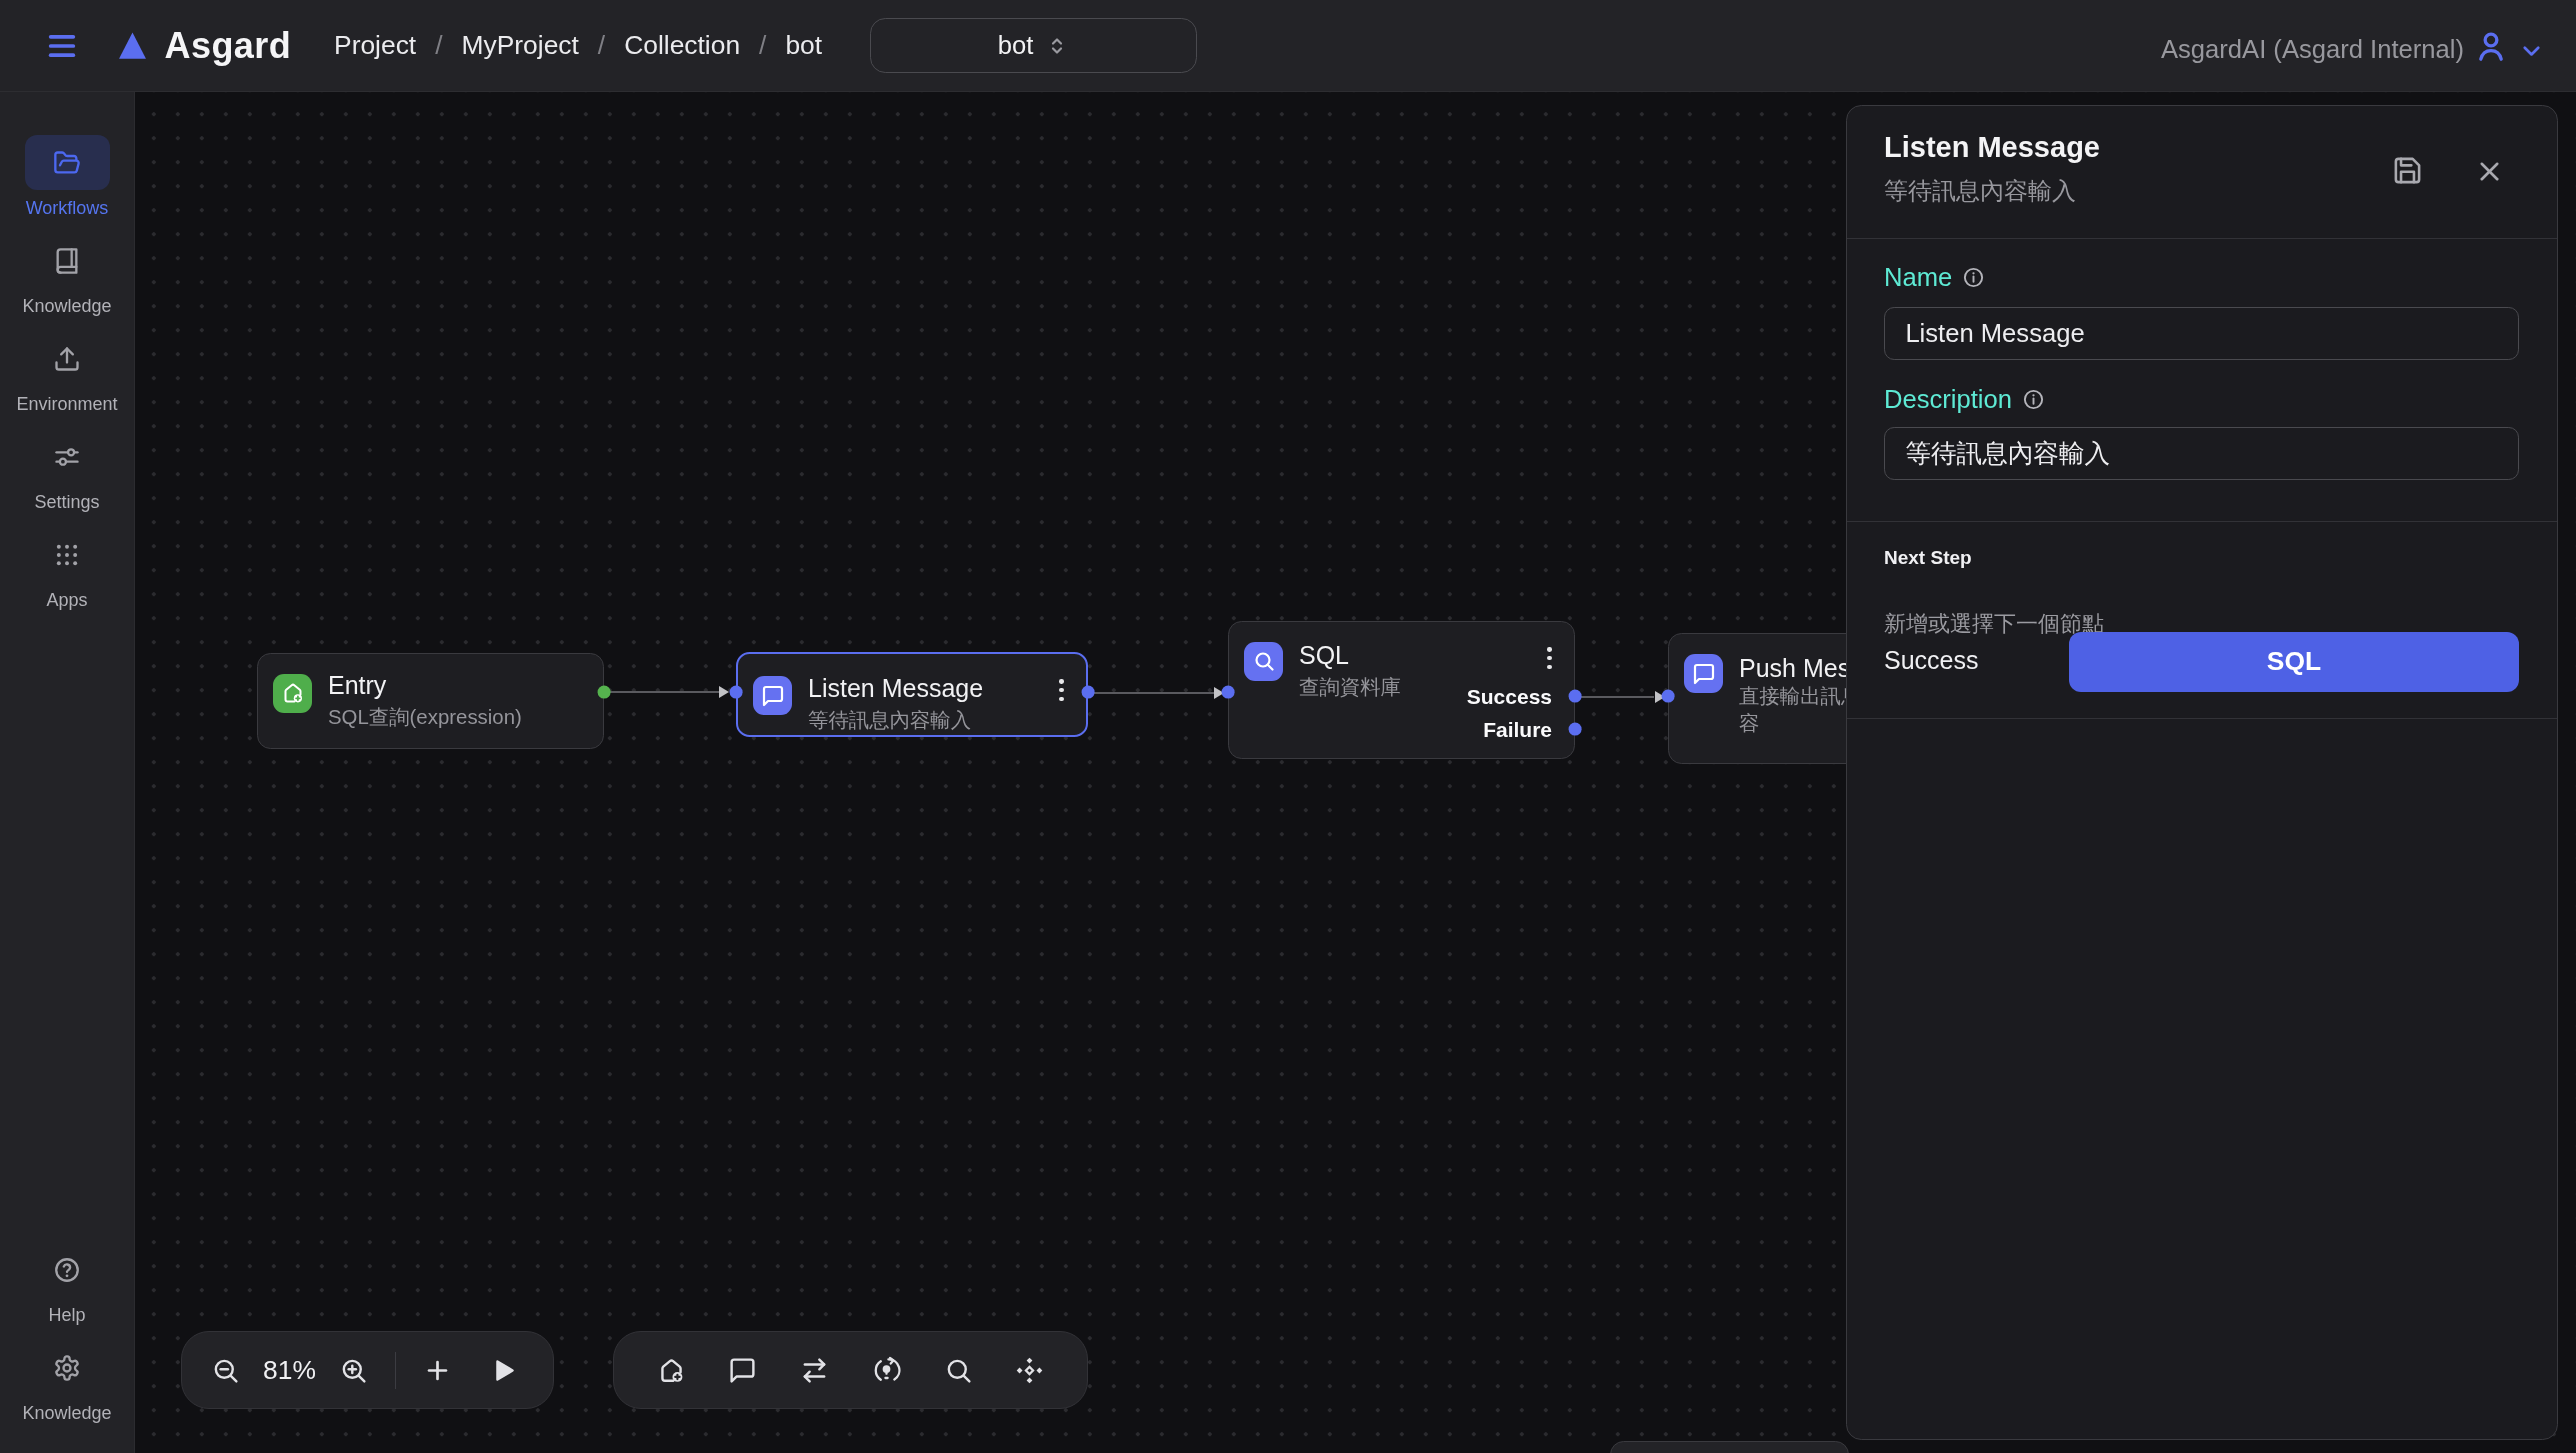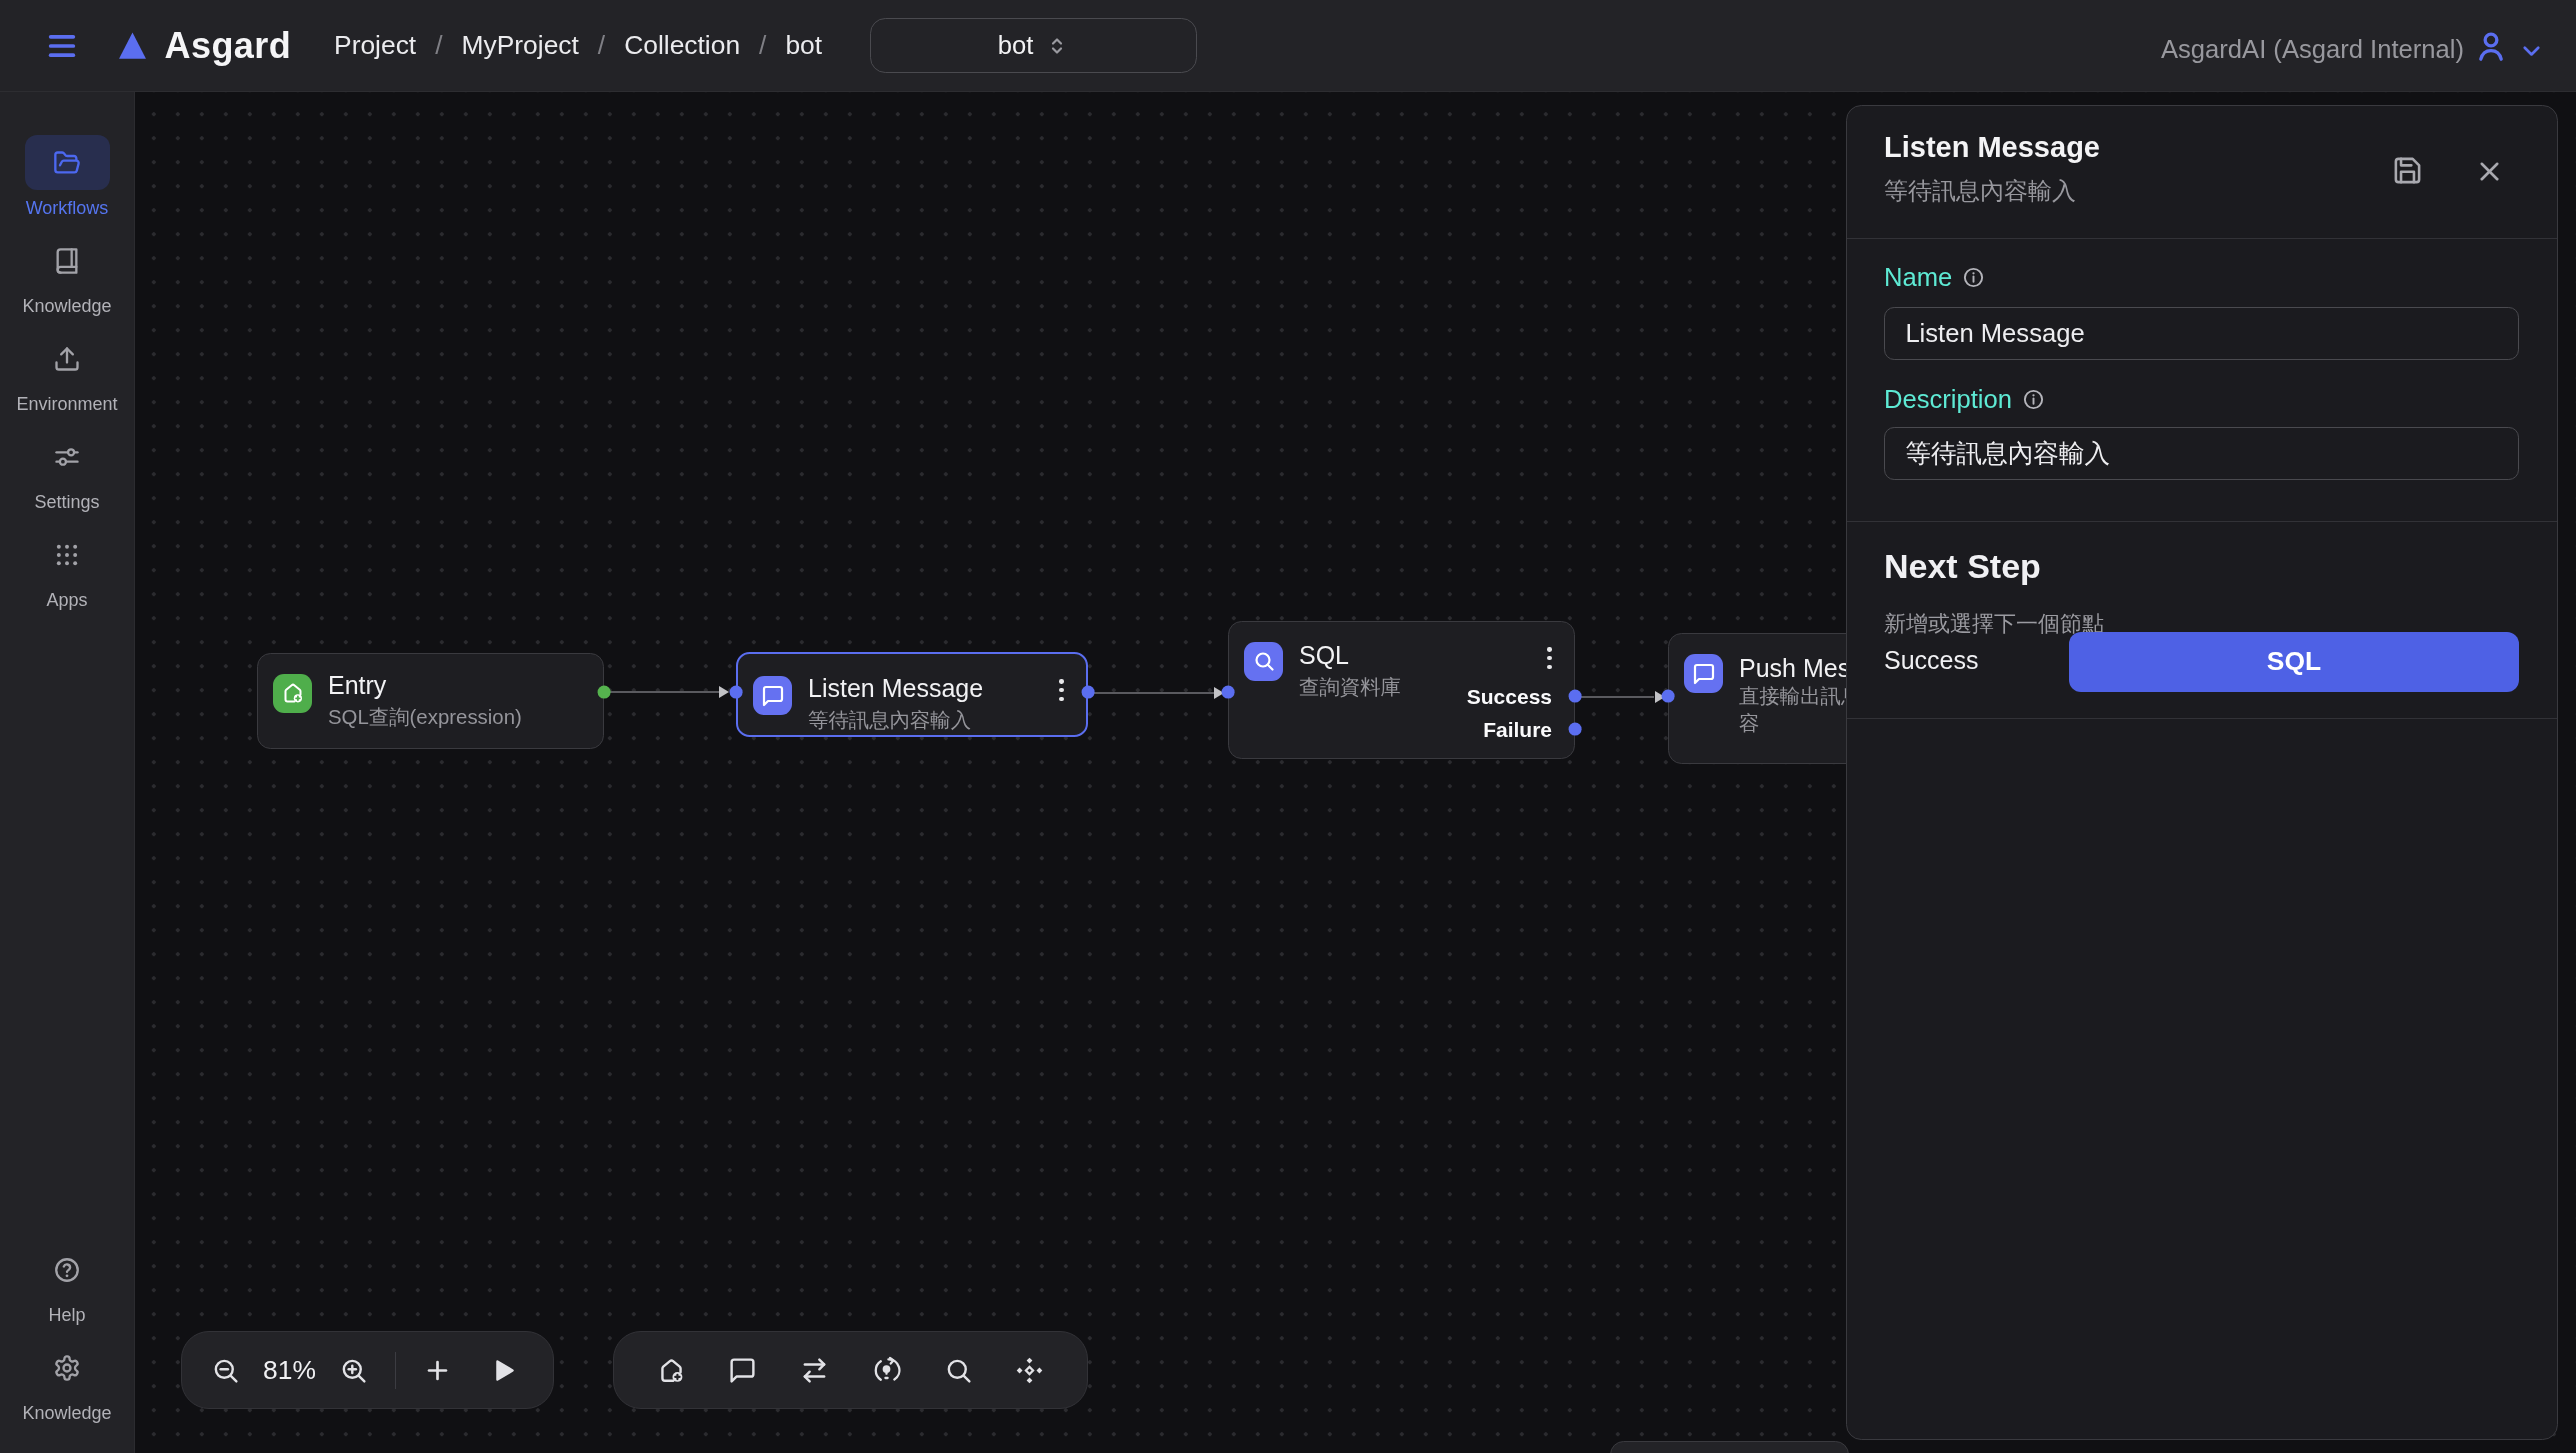--- a/index.html
+++ b/index.html
@@ -80,21 +80,21 @@
   .panel .p-title { position:absolute; left:37px; top:25.6px; font-size:29px; font-weight:bold; color:#f4f4f6; }
   .panel .p-sub { position:absolute; left:37px; top:69px; font-size:24px; color:#98989e; }
   .panel .icon-btn { position:absolute; background:none; border:none; color:#a9a9af; cursor:pointer; }
   .panel .icon-btn svg { width:31px; height:31px; }
   .save-btn { left:545px; top:49px; } .close-btn { left:627px; top:50px; }
   .p-divider { position:absolute; left:0; width:100%; height:0.9px; background:#323237; }
   .field-label { position:absolute; left:37px; display:flex; align-items:center; gap:10.2px; font-size:25.6px; color:#5eead4; }
   .info-icon { width:23px; height:23px; color:#b4b4ba; }
   .p-input { position:absolute; left:37px; width:635px; height:53px; background:transparent; border:1.3px solid #4a4a4f;
              border-radius:10.2px; color:#ededf0; font-size:25.6px; font-family:"Liberation Sans",sans-serif; padding:0 20.4px; }
-  .ns-title { position:absolute; left:37px; top:441px; font-size:34px; color:#f0f0f3; }
+  .ns-title { position:absolute; left:37px; top:441px; font-size:19px; color:#f0f0f3; }
   .ns-sub { position:absolute; left:37px; top:480px; font-size:22px; color:#9b9ba1;margin-top:23px; }
   .ns-row-label { position:absolute; left:37px; top:540px; font-size:25px; color:#f0f0f3; }
   .ns-btn { position:absolute; left:222px; top:526px; width:450px; height:60px; border:none; border-radius:12px;
             background:#4e61e5; color:#ffffff; font-size:26.4px; font-weight:600; font-family:"Liberation Sans",sans-serif; cursor:pointer; }
 </style>
 </head>
 <body>
 
 <div class="app">
 

